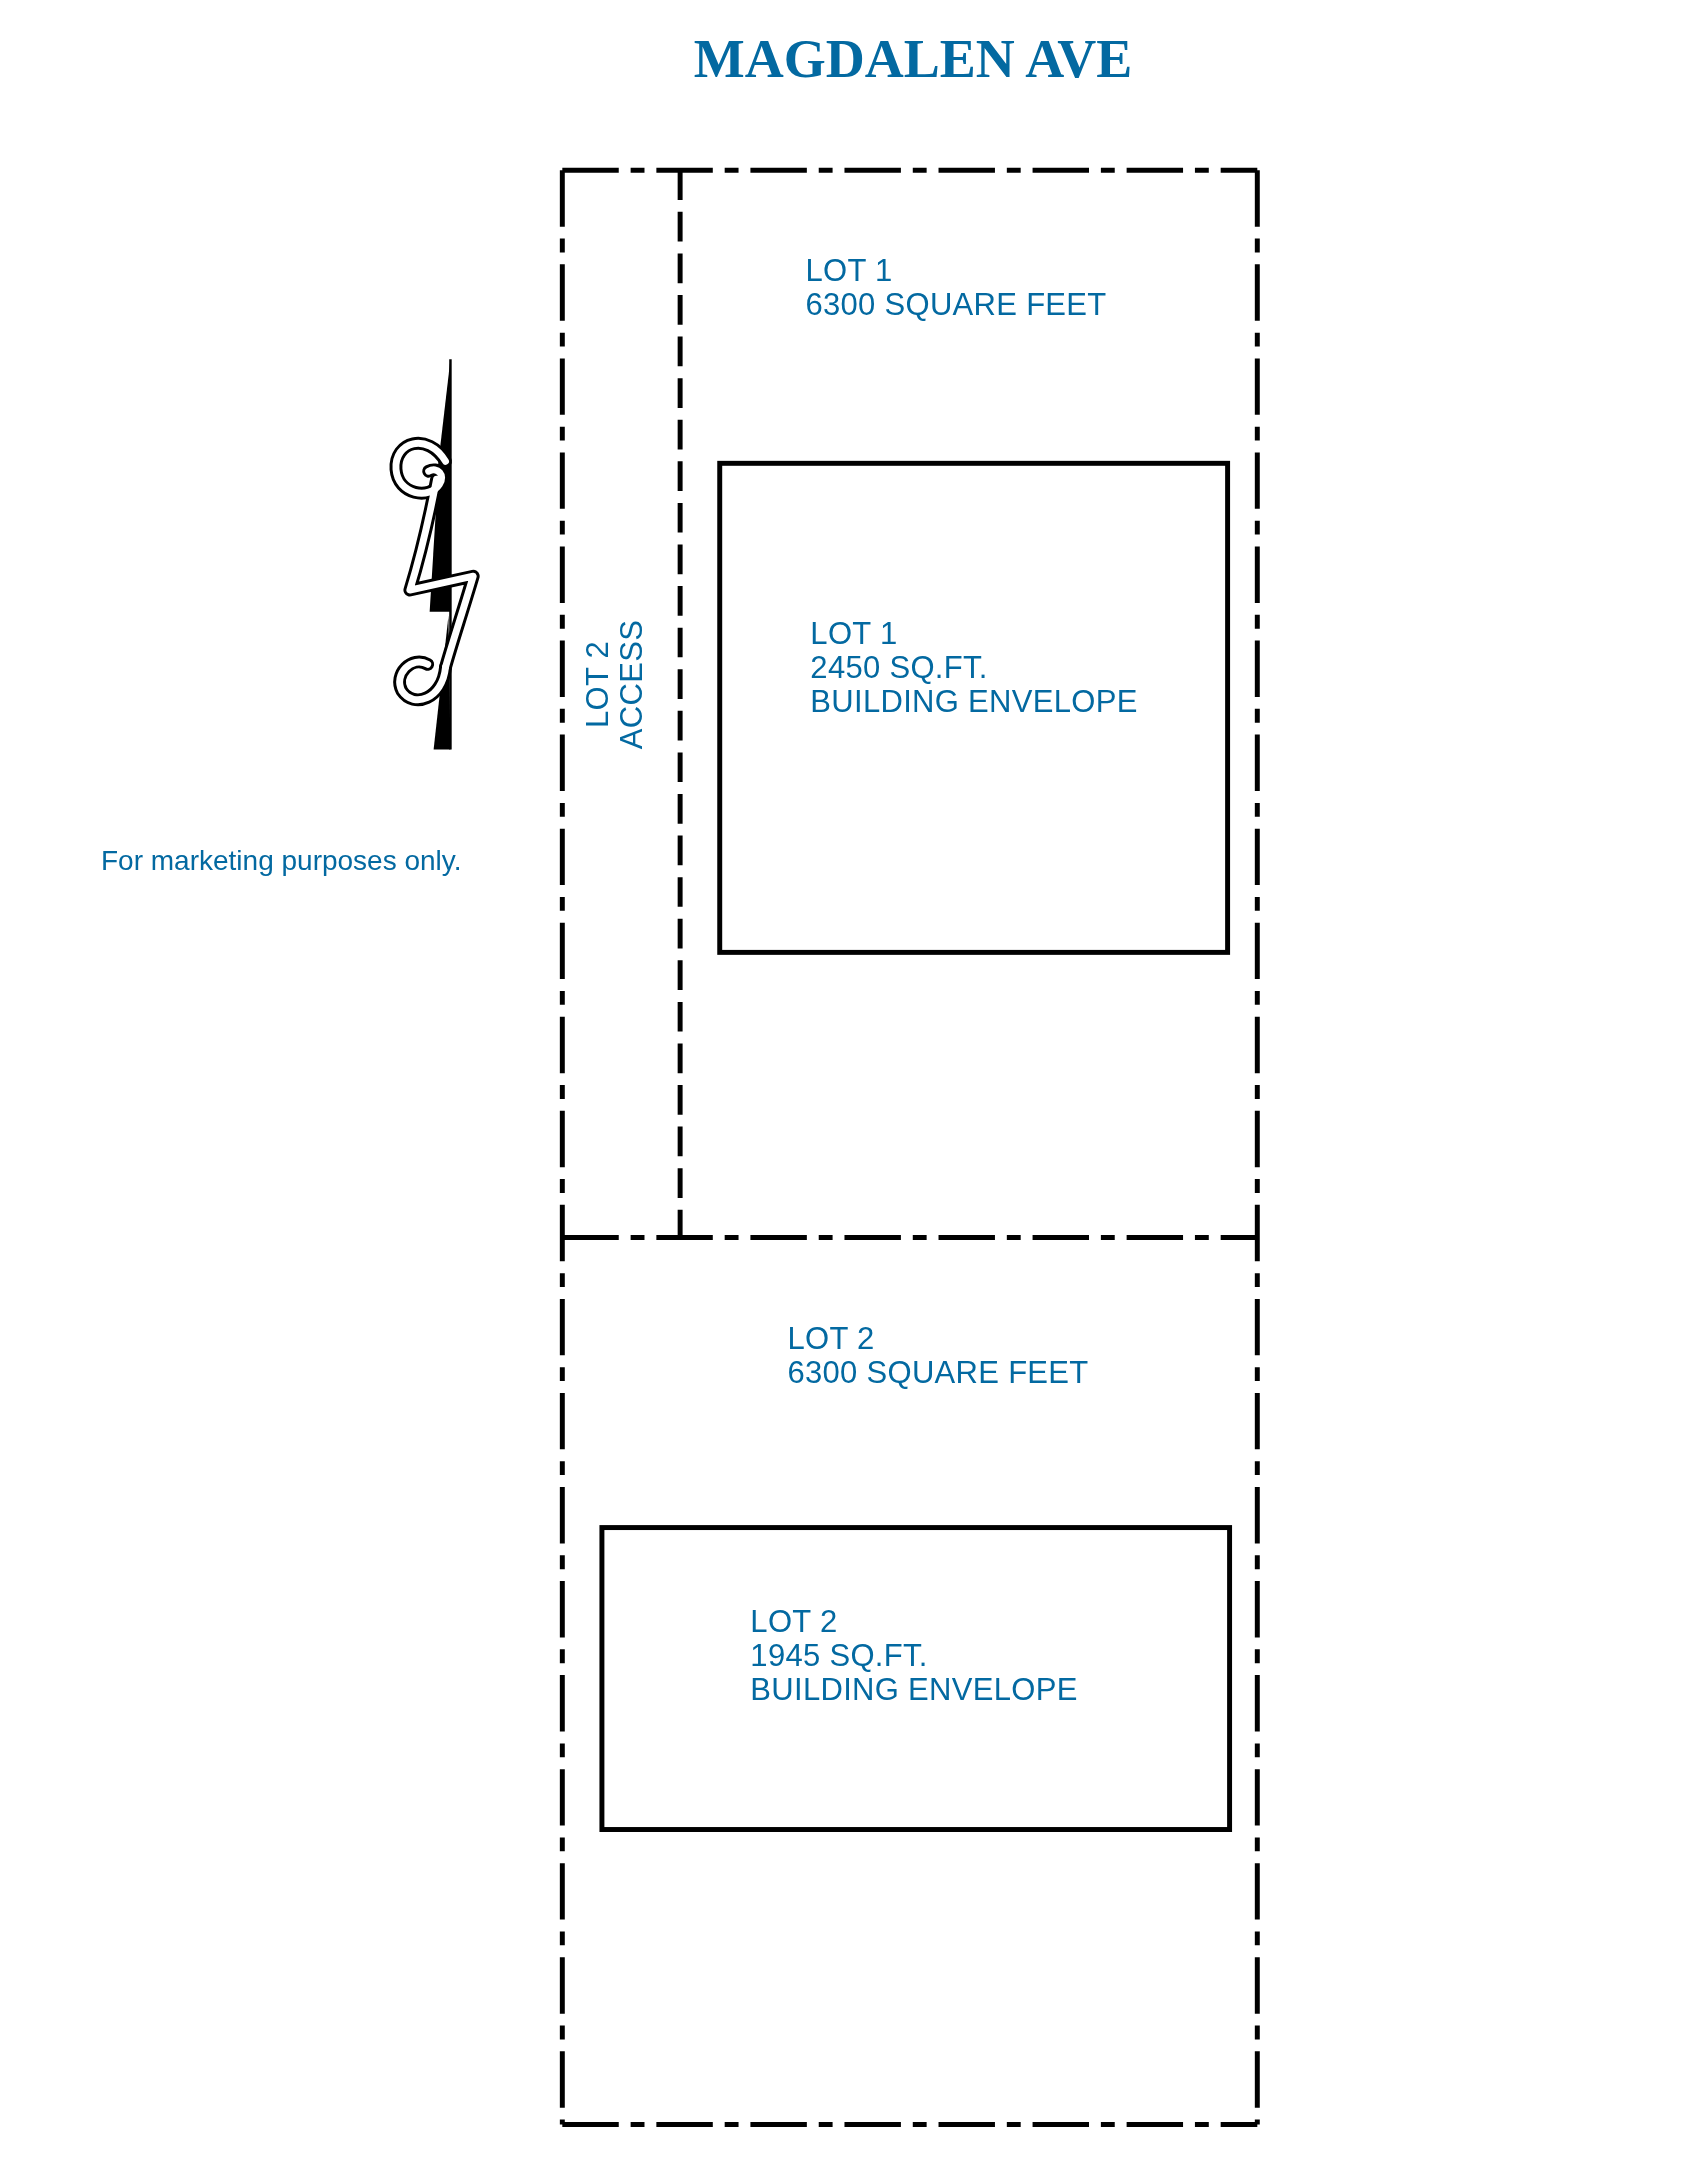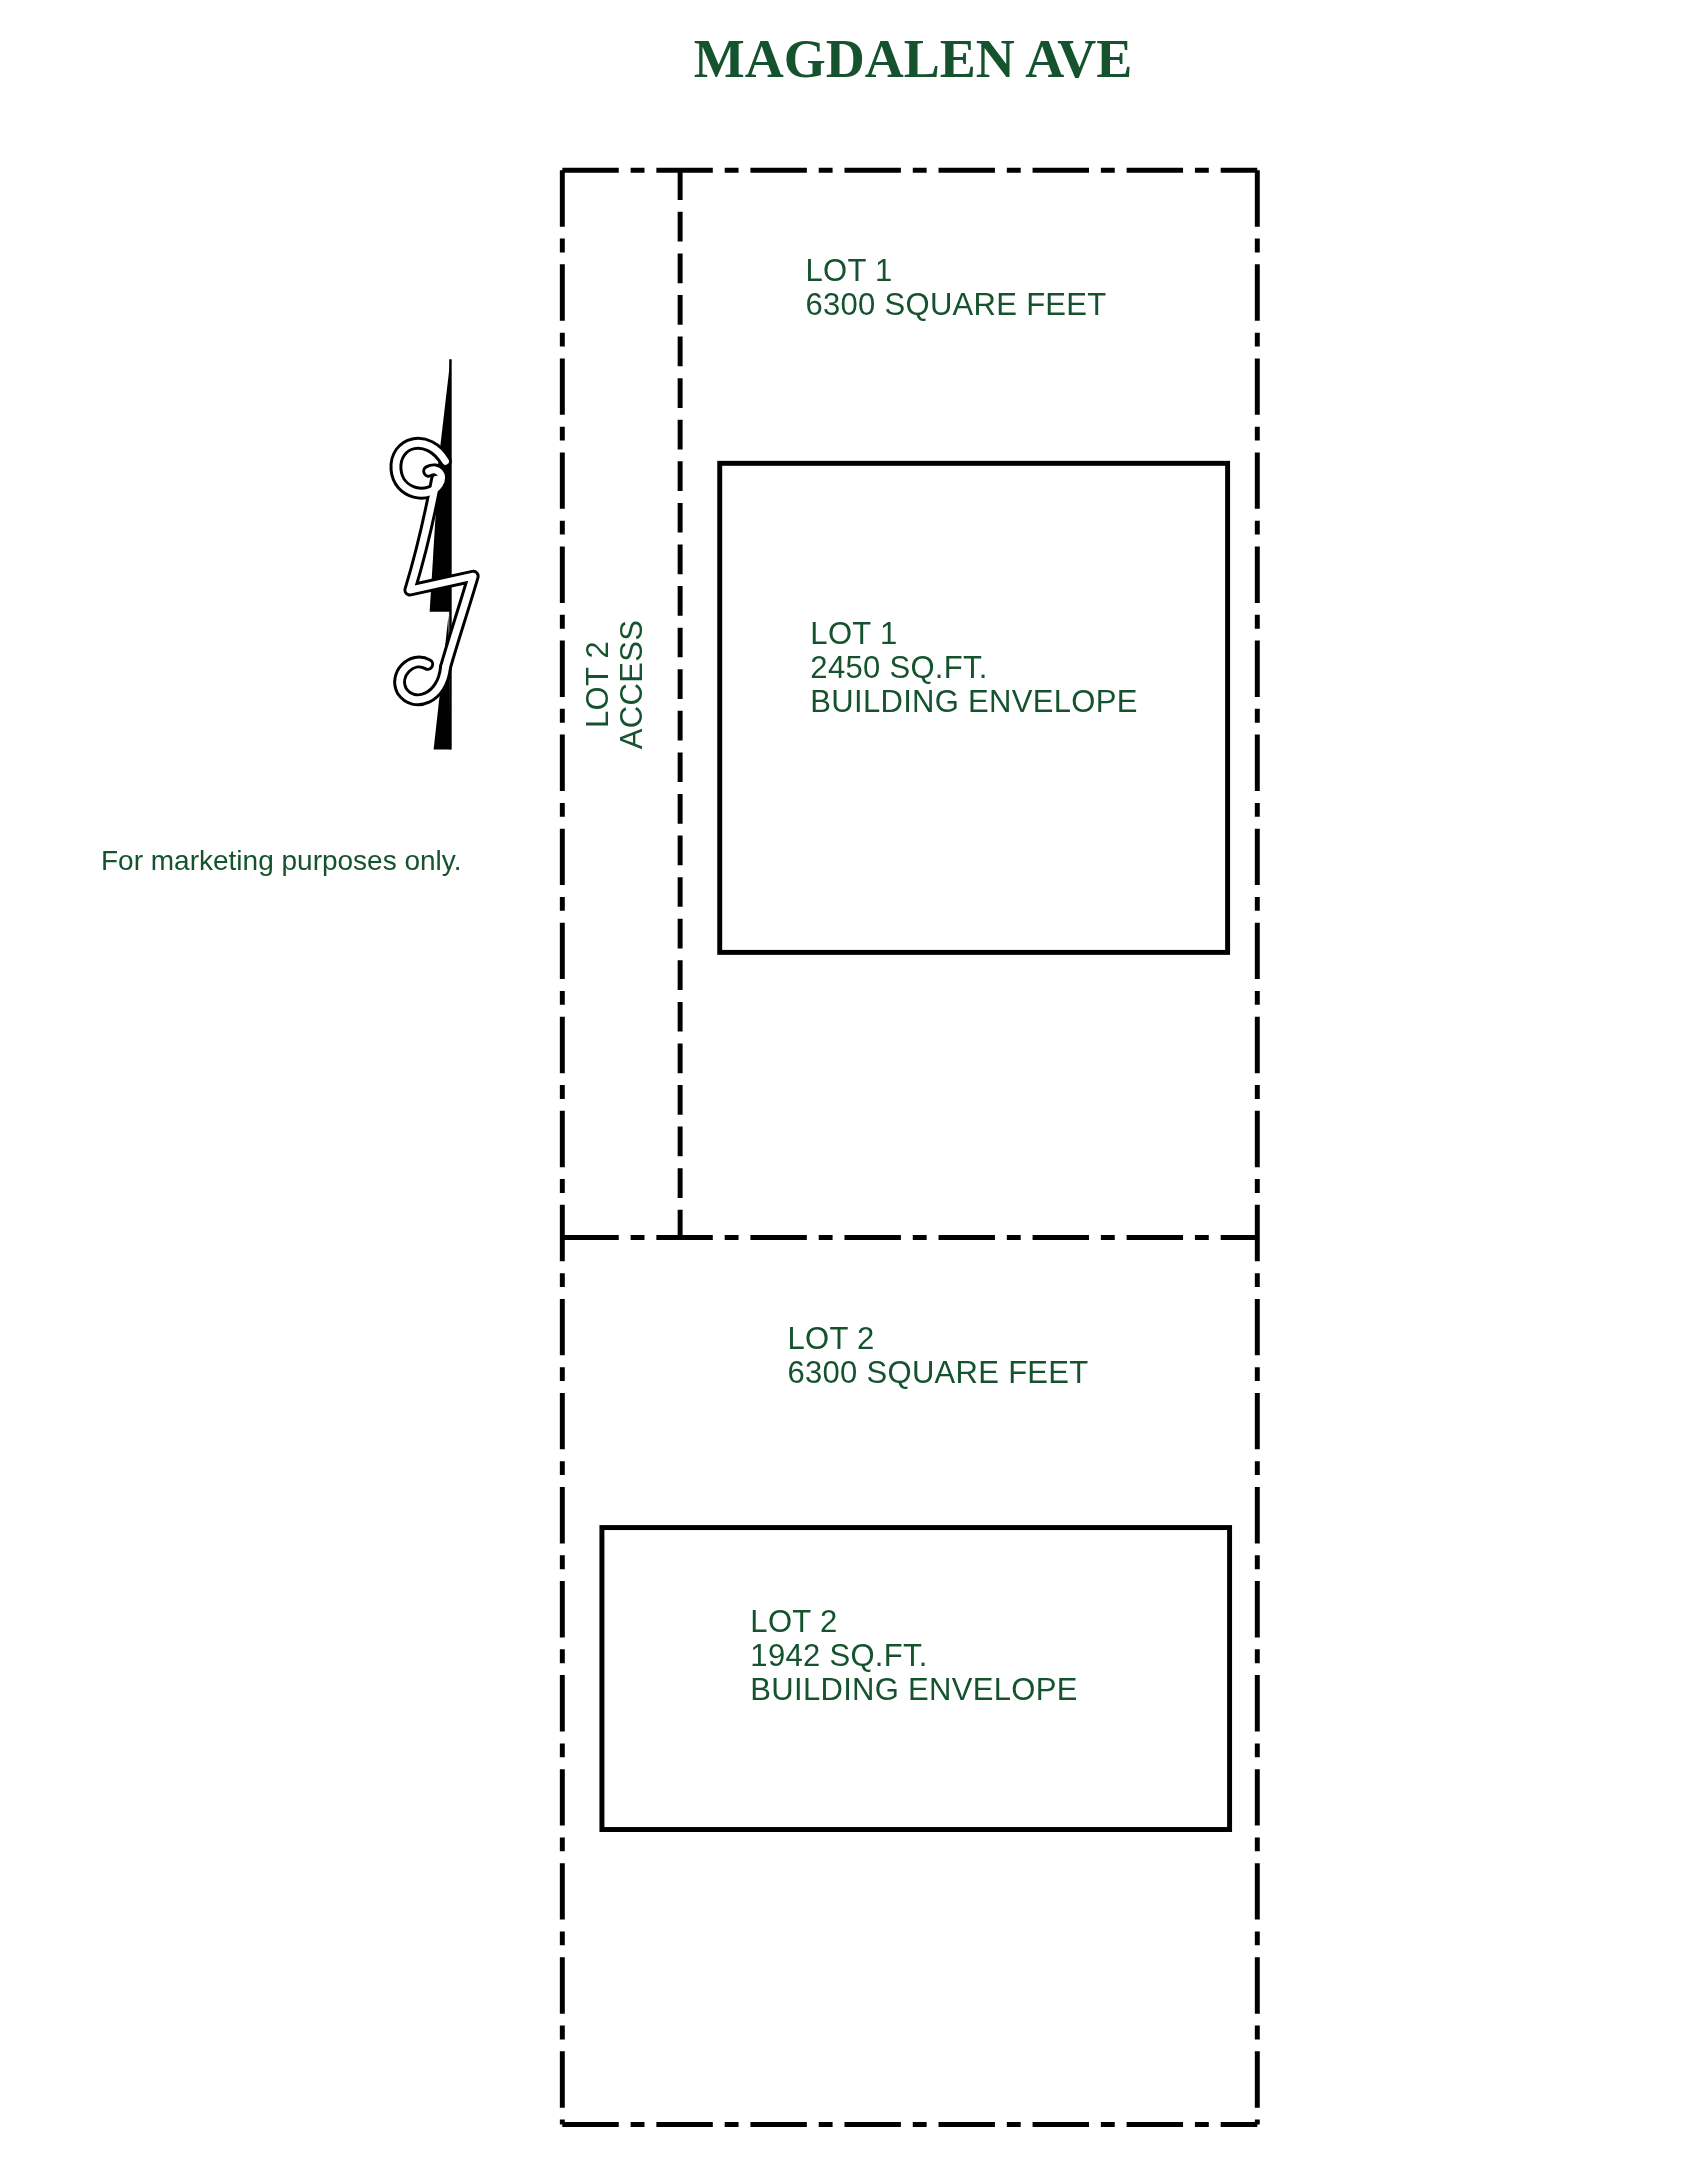--- a/index.html
+++ b/index.html
@@ -2,21 +2,21 @@
 <html><head>
 <meta charset="utf-8">
 <style>
   html,body{margin:0;padding:0;background:#ffffff;}
   .page{
     position:relative;
     width:1370px;height:2178px;
     background:#ffffff;
     overflow:hidden;
     font-family:"Liberation Sans", sans-serif;
-    color:#14532d;
+    color:#0369a1;
   }
   .title{
     position:absolute;
     left:913px;top:28px;
     transform:translateX(-50%);
     font-family:"Liberation Serif", serif;
     font-size:54px;
     font-weight:600;
     letter-spacing:0px;
     white-space:nowrap;
@@ -105,21 +105,21 @@
     <div>BUILDING ENVELOPE</div>
   </div>
 
   <div class="lbl" style="left:938px;top:1322px;">
     <div>LOT 2</div>
     <div>6300 SQUARE FEET</div>
   </div>
 
   <div class="lbl" style="left:914px;top:1605px;">
     <div>LOT 2</div>
-    <div>1942 SQ.FT.</div>
+    <div>1945 SQ.FT.</div>
     <div>BUILDING ENVELOPE</div>
   </div>
 
   <div class="access-label">
     <div>LOT 2</div>
     <div>ACCESS</div>
   </div>
 
   <div class="disclaimer">For marketing purposes only.</div>
 

